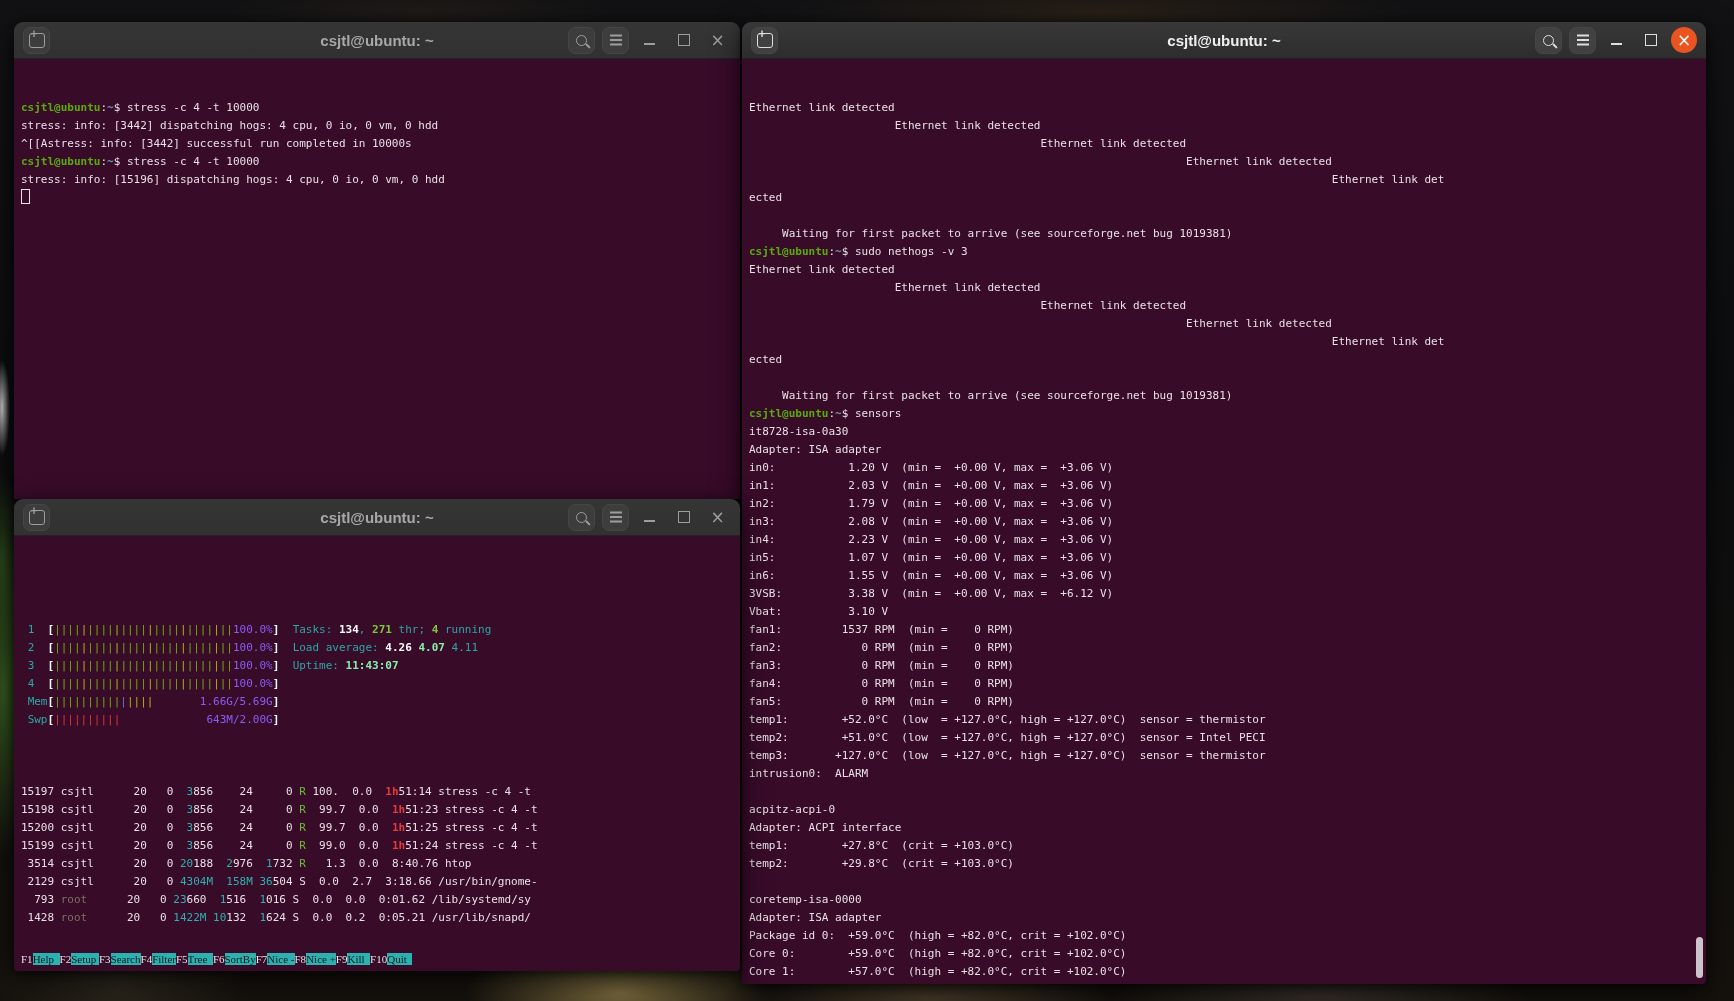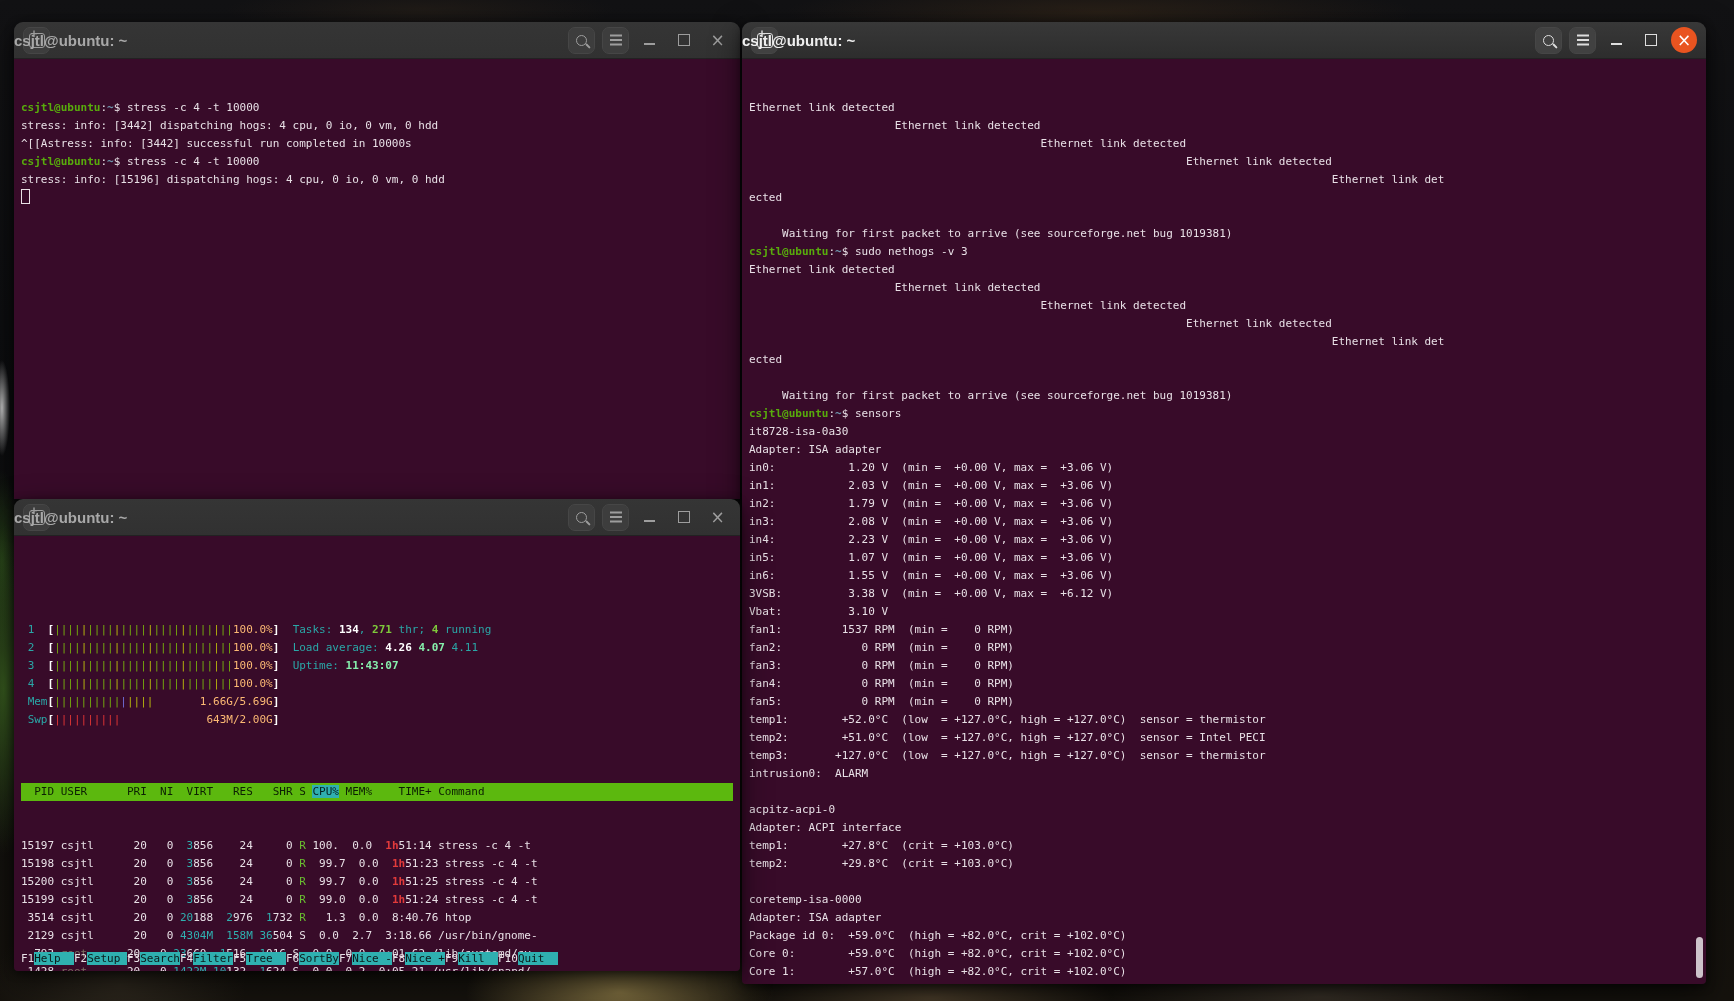--- a/index.html
+++ b/index.html
@@ -23,21 +23,21 @@
       linear-gradient(180deg,#121214 0%, #0c0d0f 40%, #15120d 100%);
   }
   
   .window{position:absolute;border-radius:9px 9px 4px 4px;
     box-shadow:0 10px 30px rgba(0,0,0,.6),0 2px 8px rgba(0,0,0,.5);
     display:flex;flex-direction:column;overflow:hidden;}
   .titlebar{height:37px;flex:0 0 37px;position:relative;display:flex;align-items:center;
     padding:0 9px;box-sizing:border-box;background:linear-gradient(#353535,#313131);
     border-bottom:1px solid #222;}
   .window.focused .titlebar{background:linear-gradient(#383838,#2d2d2d);}
-  .wtitle{position:absolute;left:0;right:0;font-size:15px;font-weight:bold;
+  .wtitle{position:absolute;left:0;right:0;text-align:center;font-size:15px;font-weight:bold;
     color:#a8a8a8;pointer-events:none;}
   .window.focused .wtitle{color:#efefef;}
   .tb-right{margin-left:auto;display:flex;align-items:center;gap:7px;}
   .tbtn{width:27px;height:27px;border-radius:7px;display:flex;align-items:center;justify-content:center;
     color:#9d9d9d;position:relative;}
   .window.focused .tbtn{color:#dedede;}
   .tbtn.boxed{background:#3d3d3d;border:1px solid #464646;box-sizing:border-box;}
   .window.focused .tbtn.boxed{background:#414141;}
   
   .i-newtab{width:14px;height:13px;border:1.5px solid currentColor;border-radius:3px;position:relative;}
@@ -54,32 +54,32 @@
   
   .term{flex:1;background:#380b29;position:relative;overflow:hidden;
     font-family:"DejaVu Sans Mono","Liberation Mono",monospace;
     font-size:11px;line-height:18px;white-space:pre;}
   .term .pad{padding:4px 7px;}
   .line{height:18px;}
   
   .p{color:#e8e0e6;} .w{color:#ffffff;font-weight:bold;}
   .G{color:#58ab0c;font-weight:bold;} .B{color:#6d96ad;font-weight:bold;}
   .c{color:#2aa7a7;} .C{color:#86efac;font-weight:bold;}
-  .g2{color:#7ec93b;font-weight:bold;text-align:center;} .gy{color:#fdba74;}
+  .g2{color:#7ec93b;font-weight:bold;text-align:center;} .gy{color:#8b5cf6;}
   .t{color:#2fb0b0;} .d{color:#7d6f63;} .r{color:#e23b3b;font-weight:bold;}
   .g{color:#6abf30;}
   .pg{color:#74aa0e;} .py{color:#b5b50e;} .pb{color:#6f6fd8;} .pr{color:#e03535;}
   .h{color:#0c2003;} .hrow{background:#5cb80e;}
   .hs{background:#2fb0b0;color:#062021;}
   .fl{background:#2fb0b0;color:#0b1b1b;}
   .cursor{display:inline-block;width:9px;height:15px;border:1.5px solid #e9e2e6;
     vertical-align:-2px;box-sizing:border-box;}
   
   #htop-pane .pad{padding-top:13px;}
-  .fbar{position:absolute;left:7px;right:23px;bottom:3px;}
+  .fbar{position:absolute;left:7px;right:23px;bottom:3px;font-family:Liberation Serif, serif;}
   
   .vthumb{position:absolute;right:3px;bottom:6px;width:7px;height:41px;border-radius:4px;
     background:#d5ced3;opacity:.95;}
 </style>
 </head>
 <body>
 
 <div class="wallpaper"></div>
 
 <div class="window" style="left:14px;top:22px;width:726px;height:477px;border-radius:9px 9px 0 0;">
@@ -161,18 +161,17 @@
         <span class="i-max"></span>
         </div>
       <div class="tbtn">
         <span class="i-close-x">×</span>
         </div>
     </div>
   </div>
   <div class="term" id="htop-pane">
     <div class="pad">
       <div><div class="line"><span class="p"> </span><span class="c">1</span><span class="p">  </span><span class="w">[</span><span class="pg">||||</span><span class="py">|</span><span class="pg">||||</span><span class="py">|</span><span class="pg">||||</span><span class="py">|</span><span class="pg">||||</span><span class="py">|</span><span class="pg">||||</span><span class="py">|</span><span class="pg">||</span><span class="gy">100.0%</span><span class="w">]</span><span class="p">  </span><span class="c">Tasks: </span><span class="w">134</span><span class="c">, </span><span class="g2">271</span><span class="c"> thr; </span><span class="g2">4</span><span class="c"> running</span></div><div class="line"><span class="p"> </span><span class="c">2</span><span class="p">  </span><span class="w">[</span><span class="pg">||||</span><span class="py">|</span><span class="pg">||||</span><span class="py">|</span><span class="pg">||||</span><span class="py">|</span><span class="pg">||||</span><span class="py">|</span><span class="pg">||||</span><span class="py">|</span><span class="pg">||</span><span class="gy">100.0%</span><span class="w">]</span><span class="p">  </span><span class="c">Load average: </span><span class="w">4.26 </span><span class="C">4.07 </span><span class="c">4.11</span></div><div class="line"><span class="p"> </span><span class="c">3</span><span class="p">  </span><span class="w">[</span><span class="pg">||||</span><span class="py">|</span><span class="pg">||||</span><span class="py">|</span><span class="pg">||||</span><span class="py">|</span><span class="pg">||||</span><span class="py">|</span><span class="pg">||||</span><span class="py">|</span><span class="pg">||</span><span class="gy">100.0%</span><span class="w">]</span><span class="p">  </span><span class="c">Uptime: </span><span class="C">11:43:07</span></div><div class="line"><span class="p"> </span><span class="c">4</span><span class="p">  </span><span class="w">[</span><span class="pg">||||</span><span class="py">|</span><span class="pg">||||</span><span class="py">|</span><span class="pg">||||</span><span class="py">|</span><span class="pg">||||</span><span class="py">|</span><span class="pg">||||</span><span class="py">|</span><span class="pg">||</span><span class="gy">100.0%</span><span class="w">]</span></div><div class="line"><span class="p"> </span><span class="c">Mem</span><span class="w">[</span><span class="pg">||||||||||</span><span class="pb">|</span><span class="py">||||</span><span class="p">       </span><span class="gy">1.66G/5.69G</span><span class="w">]</span></div><div class="line"><span class="p"> </span><span class="c">Swp</span><span class="w">[</span><span class="pr">||||||||||</span><span class="p">             </span><span class="gy">643M/2.00G</span><span class="w">]</span></div><div class="line"><span class="p"></span></div></div>
-      <div><div class="line hrow"><span class="h">  PID USER      PRI  NI  VIRT   RES   SHR S </span><span class="hs">CPU%</span><span class="h"> MEM%    TIME+ Command         </span></div></div>
       <div><div class="line"><span class="p">15197 csjtl      20   0  </span><span class="t">3</span><span class="p">856    24     0 </span><span class="g">R</span><span class="p"> 100.  0.0  </span><span class="r">1h</span><span class="p">51:14</span><span class="p"> stress -c 4 -t</span></div><div class="line"><span class="p">15198 csjtl      20   0  </span><span class="t">3</span><span class="p">856    24     0 </span><span class="g">R</span><span class="p">  99.7  0.0  </span><span class="r">1h</span><span class="p">51:23</span><span class="p"> stress -c 4 -t</span></div><div class="line"><span class="p">15200 csjtl      20   0  </span><span class="t">3</span><span class="p">856    24     0 </span><span class="g">R</span><span class="p">  99.7  0.0  </span><span class="r">1h</span><span class="p">51:25</span><span class="p"> stress -c 4 -t</span></div><div class="line"><span class="p">15199 csjtl      20   0  </span><span class="t">3</span><span class="p">856    24     0 </span><span class="g">R</span><span class="p">  99.0  0.0  </span><span class="r">1h</span><span class="p">51:24</span><span class="p"> stress -c 4 -t</span></div><div class="line"><span class="p"> 3514 csjtl      20   0 </span><span class="t">20</span><span class="p">188  </span><span class="t">2</span><span class="p">976  </span><span class="t">1</span><span class="p">732 </span><span class="g">R</span><span class="p">   1.3  0.0  8:40.76 htop</span></div><div class="line"><span class="p"> 2129 csjtl      20   0 </span><span class="t">4304M</span><span class="p">  </span><span class="t">158M</span><span class="p"> </span><span class="t">36</span><span class="p">504 S  0.0  2.7  3:18.66 /usr/bin/gnome-</span></div><div class="line"><span class="p">  793 </span><span class="d">root     </span><span class="p"> 20   0 </span><span class="t">23</span><span class="p">660  </span><span class="t">1</span><span class="p">516  </span><span class="t">1</span><span class="p">016 S  0.0  0.0  0:01.62 /lib/systemd/sy</span></div><div class="line"><span class="p"> 1428 </span><span class="d">root     </span><span class="p"> 20   0 </span><span class="t">1422M</span><span class="p"> </span><span class="t">10</span><span class="p">132  </span><span class="t">1</span><span class="p">624 S  0.0  0.2  0:05.21 /usr/lib/snapd/</span></div></div>
     </div>
     <div class="fbar"><div class="line"><span class="p">F1</span><span class="fl">Help  </span><span class="p">F2</span><span class="fl">Setup </span><span class="p">F3</span><span class="fl">Search</span><span class="p">F4</span><span class="fl">Filter</span><span class="p">F5</span><span class="fl">Tree  </span><span class="p">F6</span><span class="fl">SortBy</span><span class="p">F7</span><span class="fl">Nice -</span><span class="p">F8</span><span class="fl">Nice +</span><span class="p">F9</span><span class="fl">Kill  </span><span class="p">F10</span><span class="fl">Quit  </span></div></div>
   </div>
 </div>
 
 </body></html>

